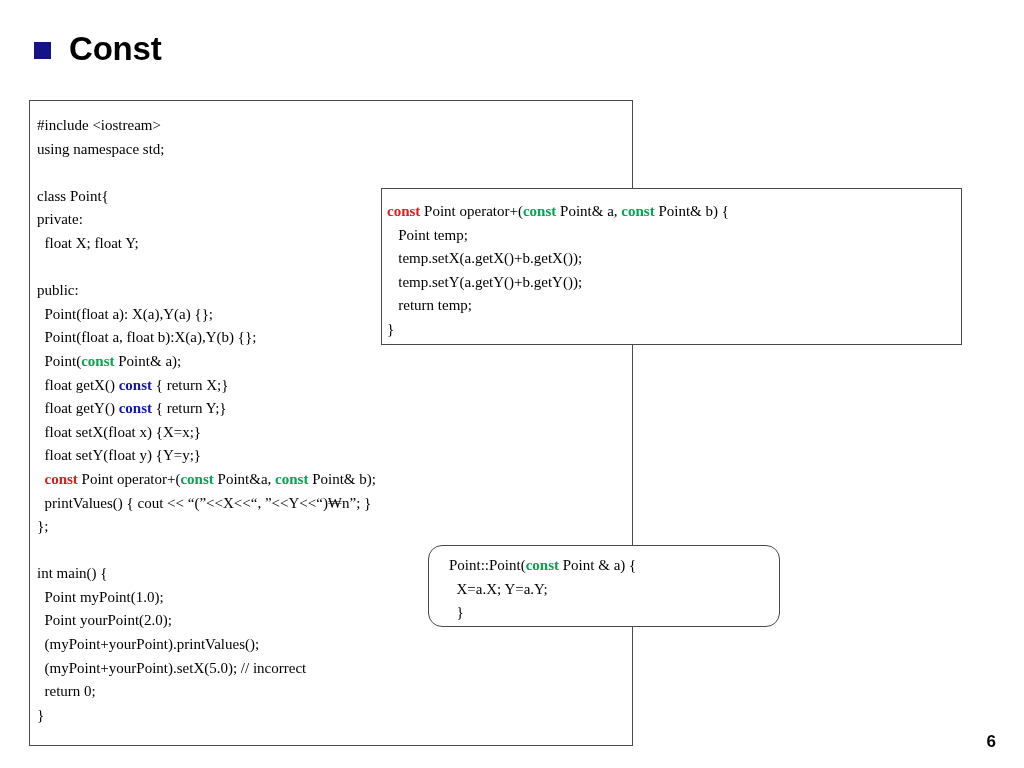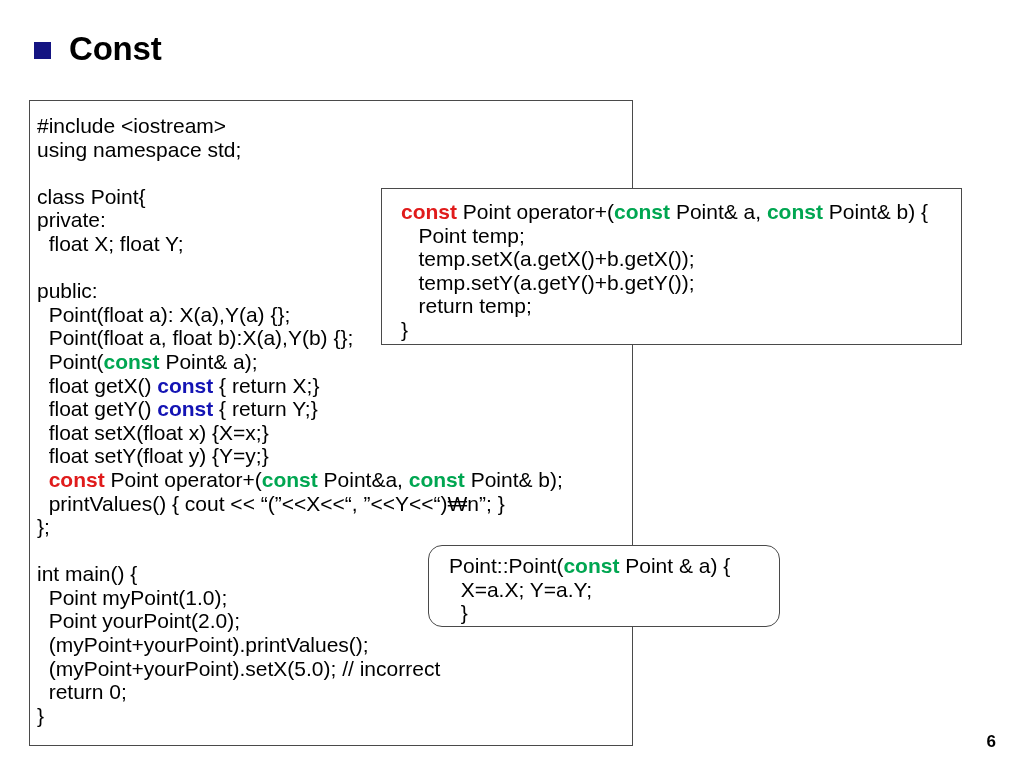--- a/index.html
+++ b/index.html
@@ -41,22 +41,22 @@
   }
 
   
   .code-box {
     position: absolute;
     background: #ffffff;
     border: 1px solid #4a4a4a;
     box-sizing: border-box;
   }
   .code-body {
-    font-family: Liberation Sans, sans-serif;
-    font-size: 21px;
+    font-family: Liberation Serif, serif;
+    font-size: 15px;
     line-height: 23.6px;
     white-space: pre;
     color: #000000;
   }
 
   
   #main-code-box {
     left: 29px;
     top: 100px;
     width: 604px;
@@ -72,21 +72,21 @@
   
   #callout-operator-box {
     left: 381px;
     top: 188px;
     width: 581px;
     height: 157px;
     z-index: 3;
   }
   #callout-operator-box .code-body {
     position: absolute;
-    left: 19px;
+    left: 5px;
     top: 11px;
   }
 
   
   #callout-copyctor-box {
     left: 428px;
     top: 545px;
     width: 352px;
     height: 82px;
     z-index: 3;

